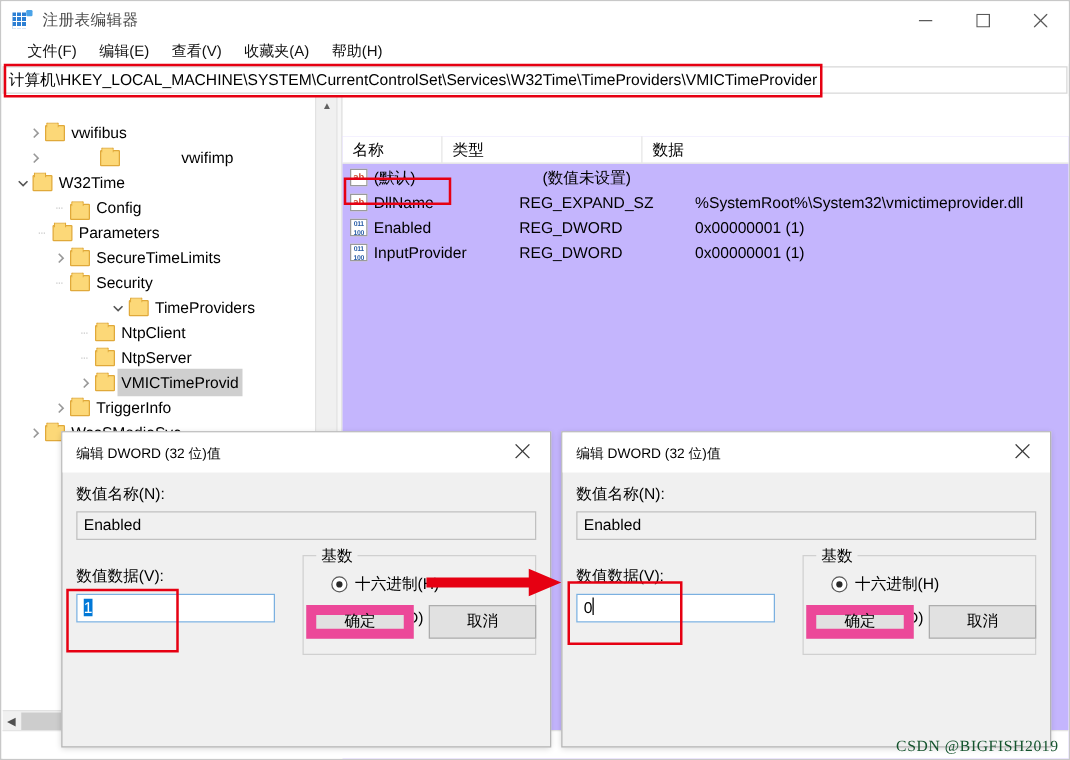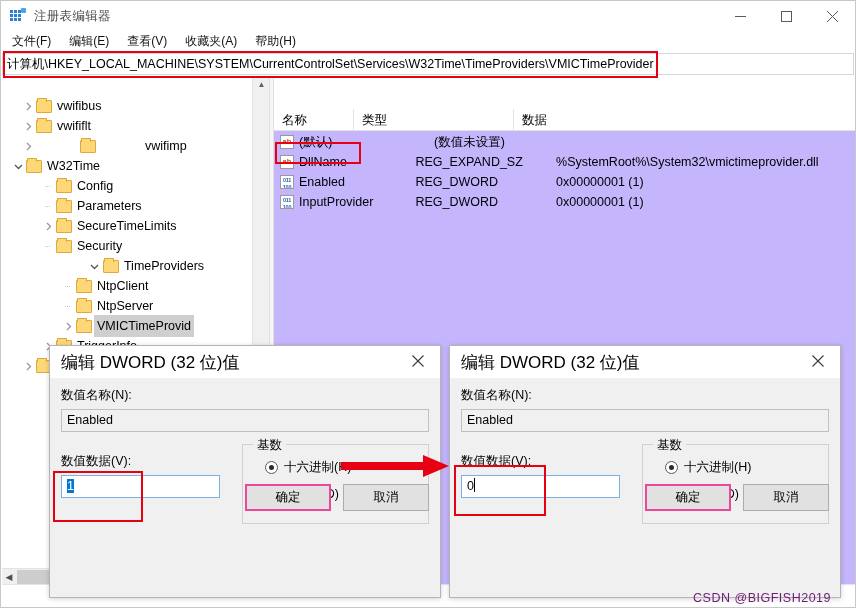--- a/index.html
+++ b/index.html
@@ -52,21 +52,21 @@
   .win-btn {
     width: 46px; height: 30px; display: flex; align-items: center; justify-content: center;
     color: #5a5a5a;
   }
   .win-btn svg { display:block; }
 
   
   .menubar {
     position: absolute; left: 0; top: 30px; width: 854px; height: 20px;
     background: #ffffff;
-    display: flex; align-items: center; padding-left: 2px;
+    display: flex; align-items: center; padding-left: 12px;
   }
   .menu-item {
     font-size: 12px; color: #111; padding: 1px 9px; white-space: nowrap;
   }
 
   
   .addressbar {
     position: absolute; left: 1px; top: 52px; width: 852px; height: 22px;
     background: #ffffff;
     border: 1px solid #d8d8d8;
@@ -194,21 +194,21 @@
     box-shadow: 0 1px 5px rgba(0,0,0,.18);
     z-index: 30;
   }
   .dlg-left  { left: 48px;  top: 344px; width: 392px; height: 253px; }
   .dlg-right { left: 448px; top: 344px; width: 392px; height: 253px; }
   .dlg-title {
     height: 32px; background: #ffffff; display: flex; align-items: center;
     position: relative;
   }
   .dlg-title .t {
-    font-size: 17px; color: #000; padding-left: 11px;
+    font-size: 11px; color: #000; padding-left: 11px;
   }
   .dlg-close {
     position: absolute; right: 0; top: 0; width: 44px; height: 30px;
     display: flex; align-items: center; justify-content: center; color: #3a3a3a;
   }
   .dlg-body { position: relative; padding: 0 11px; }
   .field-label { font-size: 12.5px; color: #000; margin-top: 9px; margin-bottom: 5px; }
   .text-input {
     width: 100%; height: 23px; background: #f0f0f0;
     border: 1px solid #c0c0c0; font-size: 12.5px; color: #000;
@@ -248,34 +248,34 @@
     content: ""; position: absolute; left: 3px; top: 3px; width: 5px; height: 5px;
     border-radius: 50%; background: #2a2a2a;
   }
   .dlg-buttons {
     position: absolute; right: 11px; bottom: 13px; display: flex; gap: 12px;
   }
   .dbtn {
     width: 86px; height: 27px; background: #e1e1e1; border: 1px solid #adadad;
     font-size: 12.5px; color: #000; display: flex; align-items: center; justify-content: center;
   }
-  .dbtn.primary { border: 2px solid #ec4899; }
+  .dbtn.primary { border: 8px solid #ec4899; }
   .dlg-highlight {
     position: absolute; border: 2px solid #e60012; pointer-events: none; z-index: 42;
   }
   .hl-left  { left: 52px;  top: 470px; width: 90px; height: 51px; }
   .hl-right { left: 453px; top: 464px; width: 92px; height: 51px; }
 
   
   .arrow { position: absolute; left: 340px; top: 452px; z-index: 45; }
 
   .watermark {
-    position: absolute; right: 24px; bottom: 2px;
-    font-size: 12.5px; color: #701a75; letter-spacing: .5px;
-    font-family: Liberation Sans, sans-serif;
+    position: absolute; right: 8px; bottom: 2px;
+    font-size: 12.5px; color: #14532d; letter-spacing: .5px;
+    font-family: Liberation Serif, serif;
     z-index: 50;
   }
 </style>
 </head>
 <body>
 
 <div id="app">
 
   <div class="titlebar">
     <div class="app-icon">
@@ -322,57 +322,48 @@
       <div class="tree-list" id="tree-list">
           <div class="tnode" style="padding-left: 18px;">
             <span class="chev">
               <svg width="9" height="9" viewBox="0 0 9 9">
                 <polyline points="3,1 6.5,4.5 3,8" fill="none" stroke="#999" stroke-width="1.3"></polyline>
               </svg>
             </span>
             <span class="folder"></span>
             <span class="lbl">vwifibus</span>
           </div>
-          <div class="tnode" style="padding-left: 18px;">
+          <div class="tnode" style="padding-left: 18px; gap: 44px;">
             <span class="chev">
               <svg width="9" height="9" viewBox="0 0 9 9">
                 <polyline points="3,1 6.5,4.5 3,8" fill="none" stroke="#999" stroke-width="1.3"></polyline>
               </svg>
             </span>
             <span class="folder"></span>
-            <span class="lbl">vwififlt</span>
-          </div>
-          <div class="tnode" style="padding-left: 18px; gap: 44px;">
-            <span class="chev">
-              <svg width="9" height="9" viewBox="0 0 9 9">
-                <polyline points="3,1 6.5,4.5 3,8" fill="none" stroke="#999" stroke-width="1.3"></polyline>
-              </svg>
-            </span>
-            <span class="folder"></span>
             <span class="lbl">vwifimp</span>
           </div>
           <div class="tnode" style="padding-left: 8px;">
             <span class="chev">
               <svg width="9" height="9" viewBox="0 0 9 9">
                 <polyline points="1,3 4.5,6.5 8,3" fill="none" stroke="#555" stroke-width="1.3"></polyline>
               </svg>
             </span>
             <span class="folder"></span>
             <span class="lbl">W32Time</span>
           </div>
-          <div class="tnode" style="padding-left: 38px;">
+          <div class="tnode" style="padding-left: 38px; align-items: flex-end;">
             <span class="chev">
               <svg width="9" height="9" viewBox="0 0 9 9">
                 <line x1="1" y1="4.5" x2="7" y2="4.5" stroke="#c8c8c8" stroke-width="1" stroke-dasharray="1 1"></line>
               </svg>
             </span>
             <span class="folder"></span>
             <span class="lbl">Config</span>
           </div>
-          <div class="tnode" style="padding-left: 38px;">
+          <div class="tnode" style="padding-left: 24px;">
             <span class="chev">
               <svg width="9" height="9" viewBox="0 0 9 9">
                 <line x1="1" y1="4.5" x2="7" y2="4.5" stroke="#c8c8c8" stroke-width="1" stroke-dasharray="1 1"></line>
               </svg>
             </span>
             <span class="folder"></span>
             <span class="lbl">Parameters</span>
           </div>
           <div class="tnode" style="padding-left: 38px;">
             <span class="chev">

